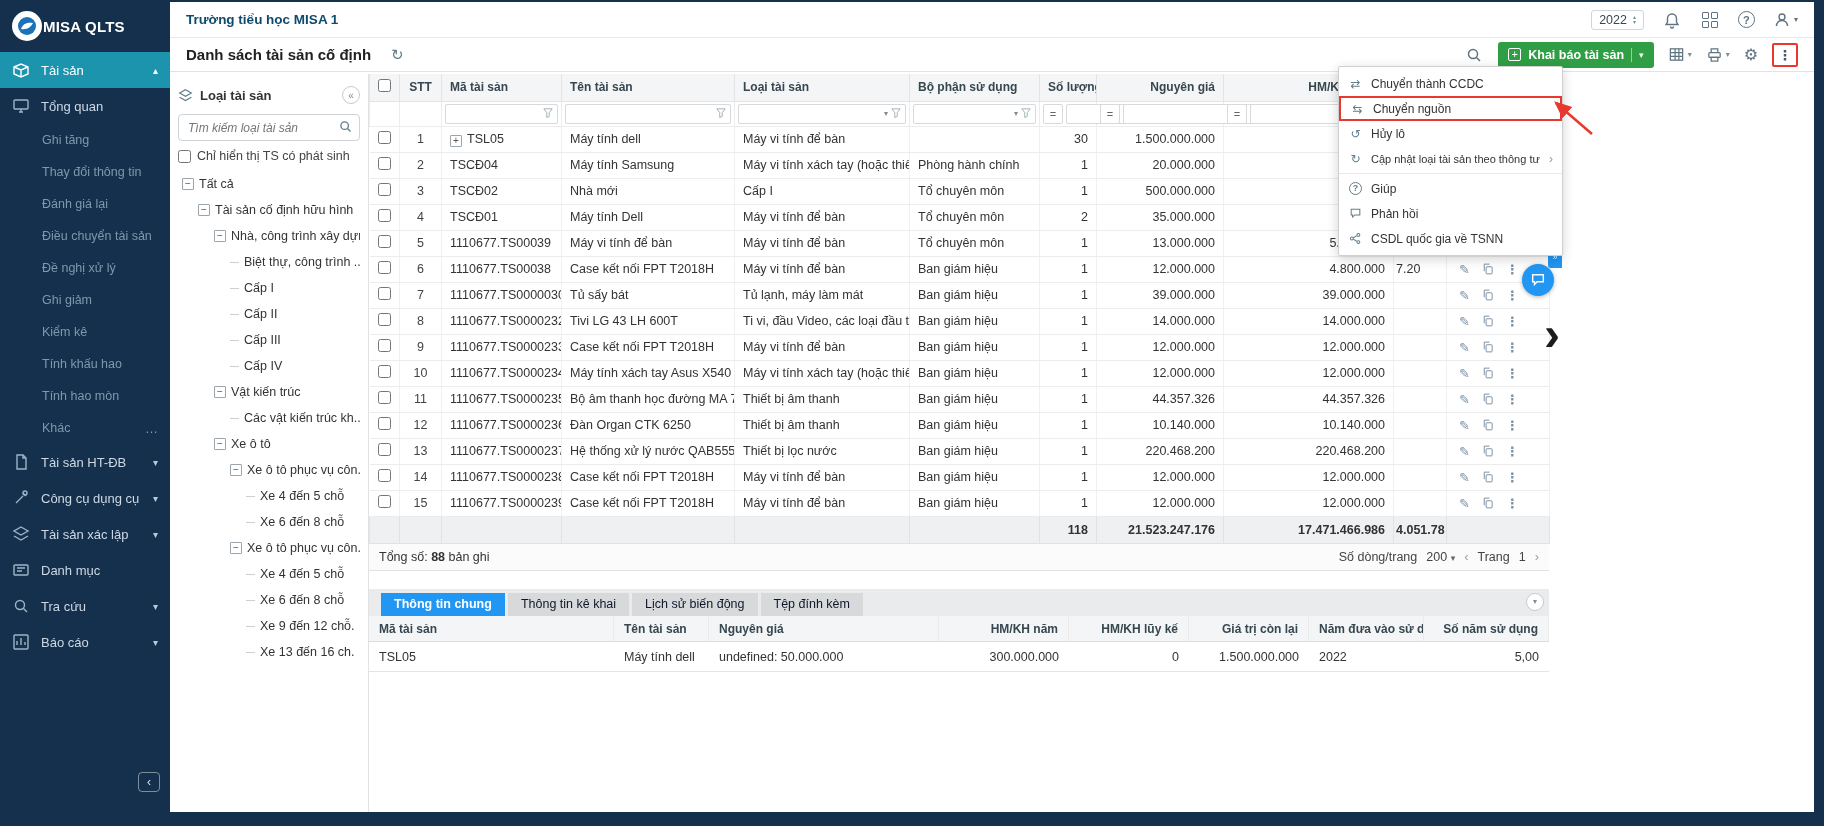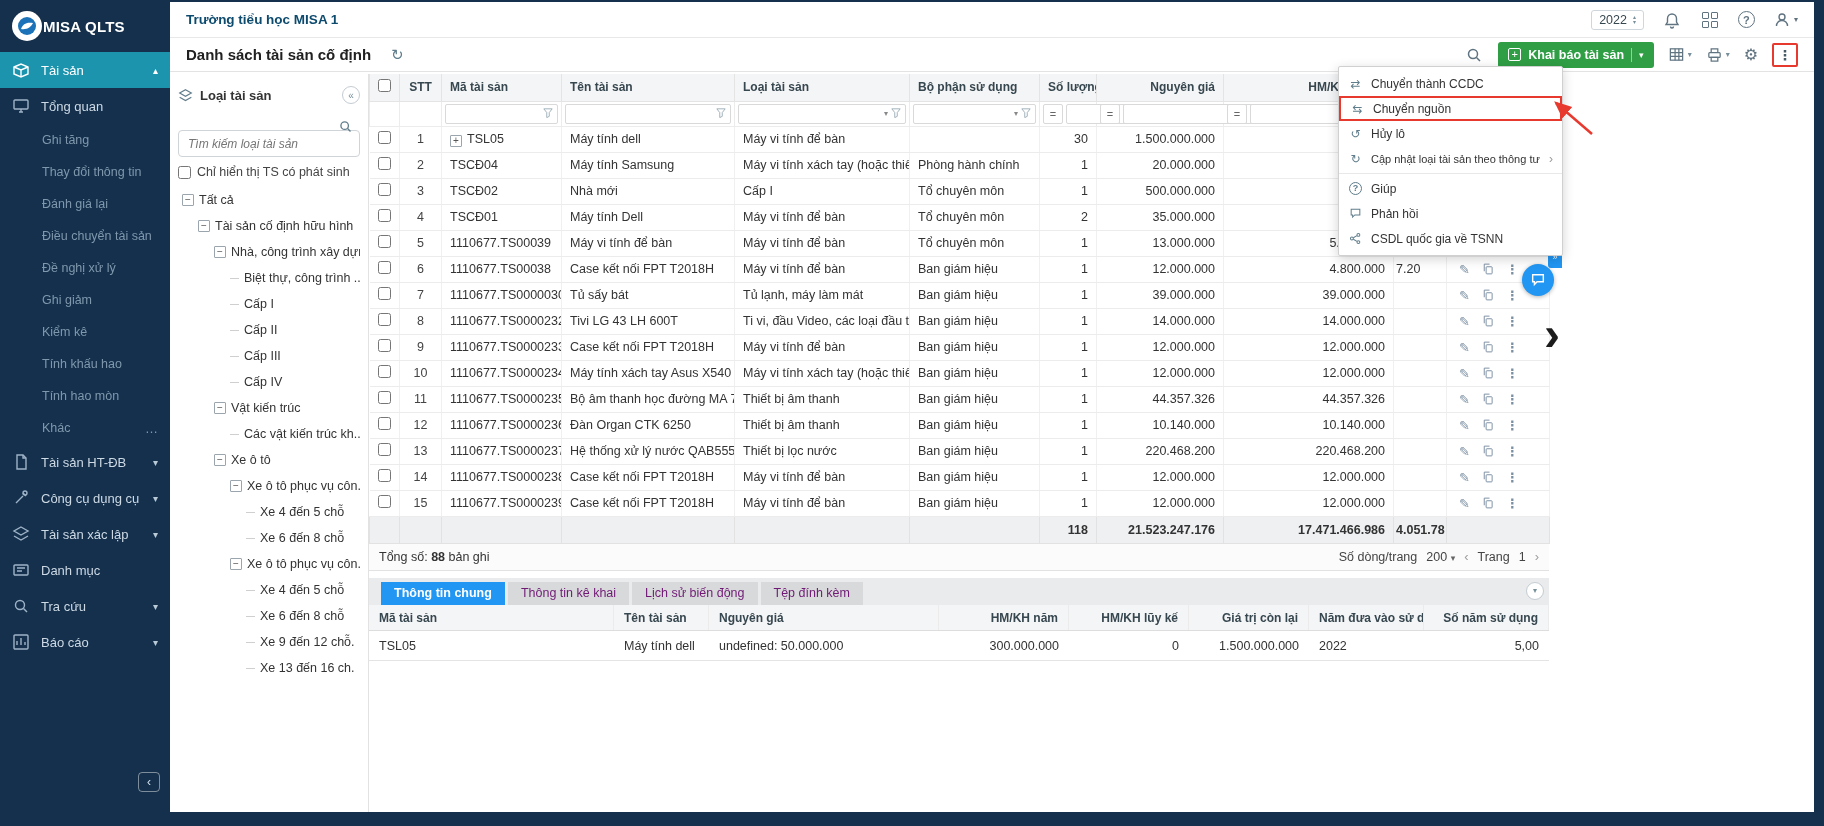--- a/index.html
+++ b/index.html
@@ -55,21 +55,21 @@
   .dots-v{font-size:14px;color:#455a64;font-weight:700;}
 
   .content{position:absolute;top:72px;left:0;right:0;bottom:0;display:flex;background:#fff;}
 
   
   .tree-panel{width:199px;border-right:1px solid var(--line);padding:8px 8px 0 8px;overflow:hidden;flex:none;}
   .tree-head{display:flex;align-items:center;gap:7px;height:26px;}
   .tree-head .t-title{font-size:13px;font-weight:700;color:#333;}
   .tree-collapse{margin-left:auto;width:18px;height:18px;border:1px solid #c5ccd3;border-radius:50%;font-size:10px;color:#78909c;display:flex;align-items:center;justify-content:center;background:#fff;cursor:pointer;}
   .tree-search{position:relative;margin:6px 0 8px 0;}
-  .tree-search input{width:100%;height:27px;border:1px solid #cfd4d9;border-radius:4px;padding:0 26px 0 9px;font-size:12px;font-style:italic;color:#7f1d1d;outline:none;margin-top:16px;}
+  .tree-search input{width:100%;height:27px;border:1px solid #cfd4d9;border-radius:4px;padding:0 26px 0 9px;font-size:12px;font-style:italic;color:#7f1d1d;outline:none;}
   .tree-search .mag{position:absolute;right:7px;top:5px;color:#607d8b;}
   .tree-filter{display:flex;align-items:center;gap:6px;font-size:12.5px;color:#444;margin-bottom:8px;cursor:pointer;}
   .tree-filter input{width:13px;height:13px;}
   .tree-list{font-size:12.5px;color:#333;}
   .tree-item{height:26px;display:flex;align-items:center;gap:5px;cursor:pointer;white-space:nowrap;overflow:hidden;}
   .tree-item[data-level="0"]{padding-left:4px;}
   .tree-item[data-level="1"]{padding-left:20px;}
   .tree-item[data-level="2"]{padding-left:36px;}
   .tree-item[data-level="3"]{padding-left:52px;}
   .tree-item[data-level="4"]{padding-left:68px;}
@@ -103,22 +103,22 @@
   .act-cell .pencil{color:#7b8fa3;font-size:13px;cursor:pointer;}
   .act-cell .copy{color:#7b8fa3;cursor:pointer;display:flex;}
   .act-cell .r-dots{color:#7b8fa3;font-size:13px;font-weight:700;cursor:pointer;}
 
   .pg{width:1180px;height:27px;display:flex;align-items:center;justify-content:space-between;padding:0 10px;font-size:12.5px;color:#333;background:#fbfbfc;border-bottom:1px solid var(--line);}
   .pg b{font-weight:700;}
   .pg-right{display:flex;align-items:center;gap:9px;color:#444;}
   .pg-right .dd{font-size:9px;color:#666;}
   .pg-arrow{color:#9e9e9e;font-size:13px;cursor:pointer;}
 
-  .tabs{width:1180px;margin-top:7px;background:#e9ebec;padding:3px 4px 0 12px;display:flex;gap:3px;align-items:flex-end;height:27px;position:relative;}
-  .tab{padding:4px 13px 5px 13px;font-size:12.5px;background:#d7d9da;color:#701a75;cursor:pointer;white-space:nowrap;}
+  .tabs{width:1180px;margin-top:18px;background:#e9ebec;padding:3px 4px 0 12px;display:flex;gap:3px;align-items:flex-end;height:27px;position:relative;}
+  .tab{padding:4px 13px 5px 13px;font-size:12.5px;background:#d7d9da;color:#0f172a;cursor:pointer;white-space:nowrap;}
   .tab.active{background:var(--blue);color:#fff;font-weight:700;}
   .tabs-collapse{position:absolute;right:5px;top:4px;width:18px;height:18px;border:1px solid #c5ccd3;border-radius:50%;background:#fff;color:#78909c;font-size:8px;display:flex;align-items:center;justify-content:center;cursor:pointer;}
 
   .detail{width:1180px;font-size:12.5px;}
   .d-head{display:flex;background:#f4f5f6;border-bottom:1px solid #ddd;height:26px;}
   .d-head .dc{font-size:12px;font-weight:700;color:#37474f;line-height:26px;padding:0 10px;border-right:1px solid #ebebeb;overflow:hidden;white-space:nowrap;}
   .d-row{display:flex;height:30px;border-bottom:1px solid #e4e4e4;}
   .d-row .dc{line-height:30px;padding:0 10px;overflow:hidden;white-space:nowrap;}
   .dc.w0{width:245px;} .dc.w1{width:95px;} .dc.w2{width:230px;} .dc.w3{width:130px;}
   .dc.w4{width:120px;} .dc.w5{width:120px;} .dc.w6{width:115px;} .dc.w7{width:125px;}

